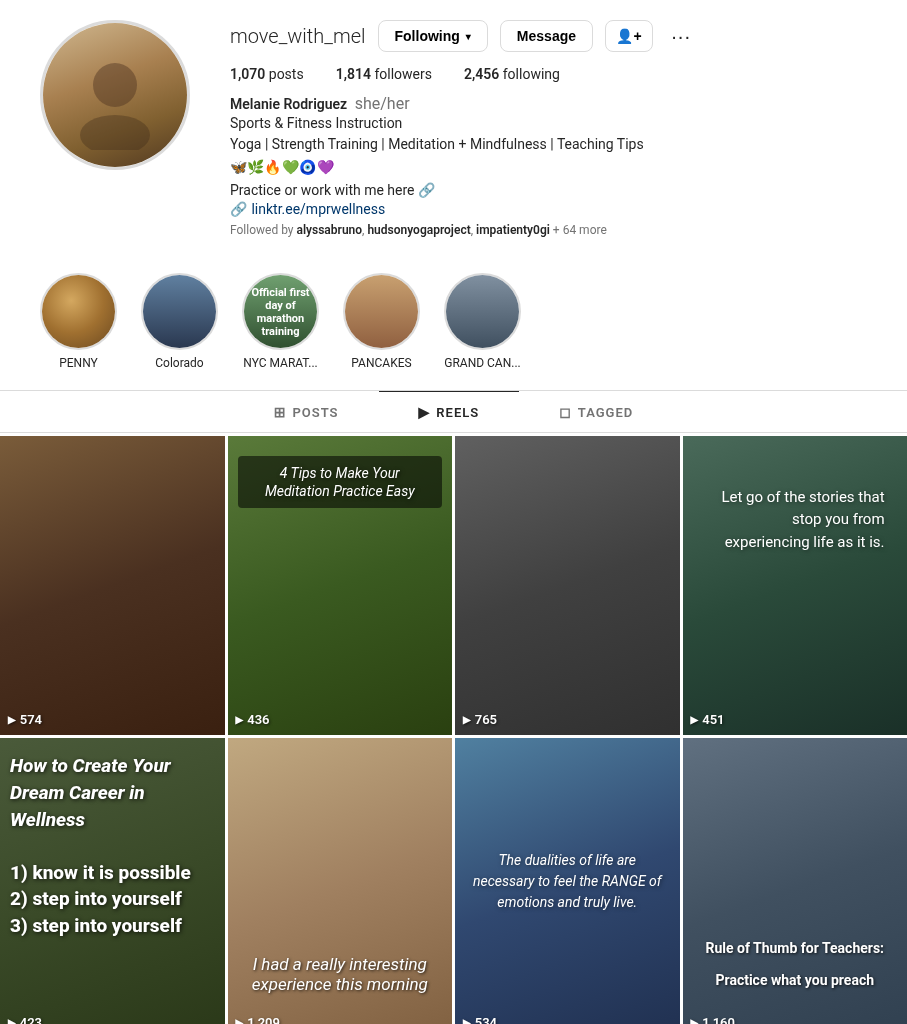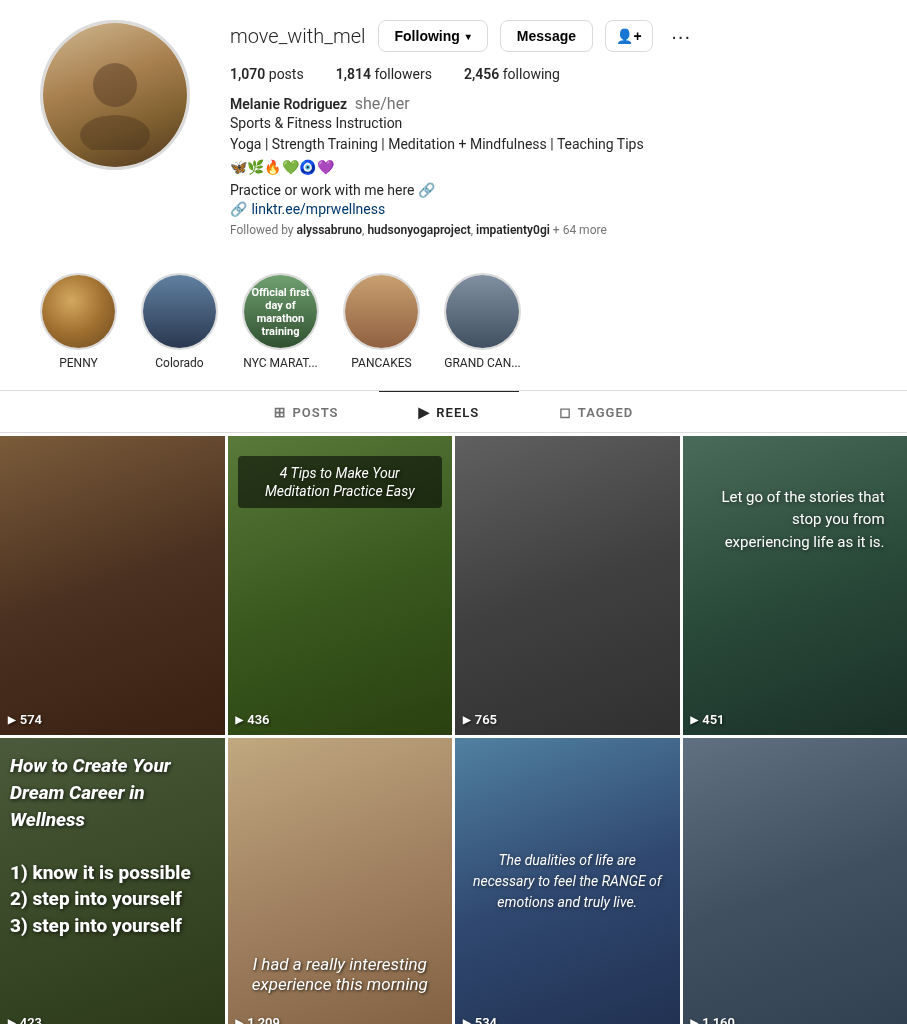--- a/index.html
+++ b/index.html
@@ -275,20 +275,21 @@
     <div class="grid-item-overlay">
       <div class="play-count">
         <span class="play-icon">▶</span>
         <span>534</span>
       </div>
     </div>
   </div>
 
   <div class="grid-item tile-8">
     <div class="grid-item-bg"></div>
+    <div class="caption-rule">Rule of Thumb for Teachers:<br><br>Practice what you preach</div>
     <div class="grid-item-overlay">
       <div class="play-count">
         <span class="play-icon">▶</span>
         <span>1,160</span>
       </div>
     </div>
   </div>
 
 </div>
 

